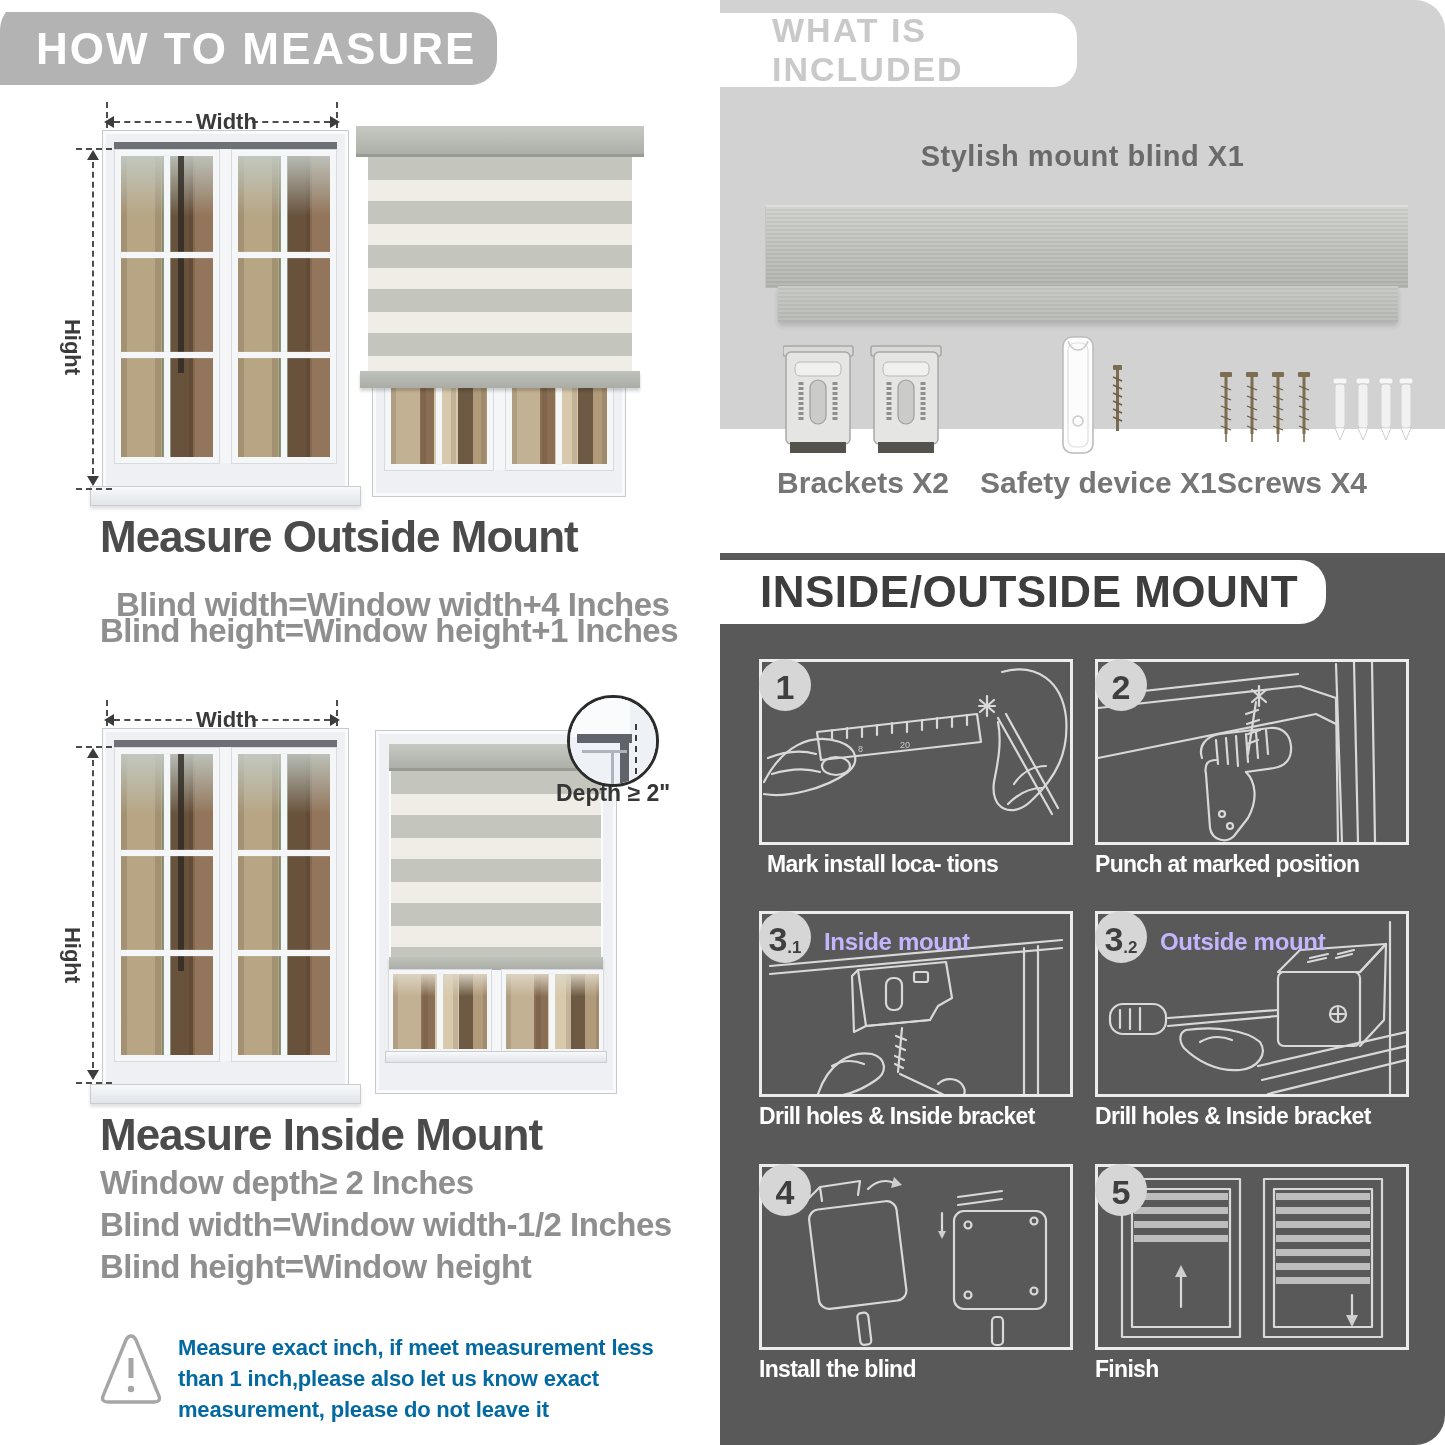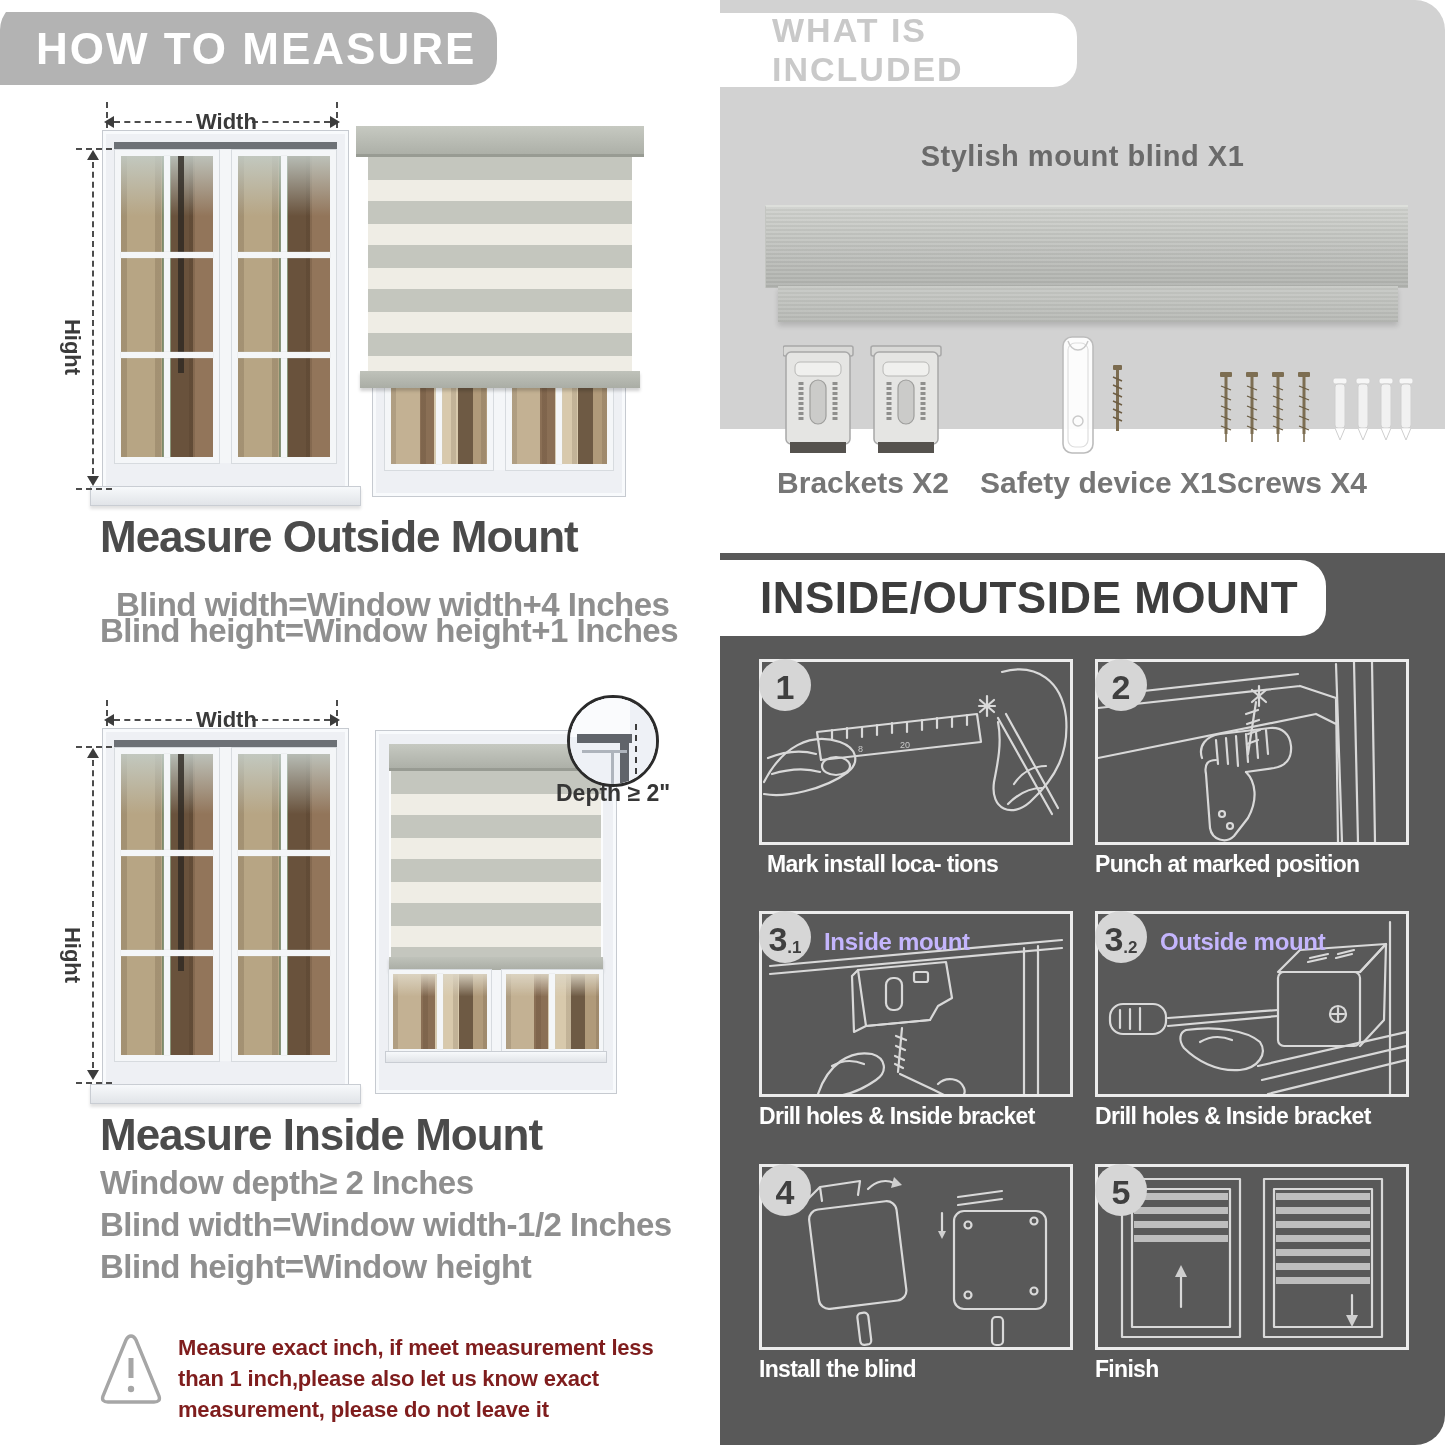--- a/index.html
+++ b/index.html
@@ -7,32 +7,32 @@
          font-family:"Liberation Sans","DejaVu Sans",sans-serif;border-radius:30px;}
   .abs{position:absolute;}
 
   
   .howto-box{left:0;top:12px;width:497px;height:73px;background:#b3b3b3;
              border-radius:0 26px 26px 0;display:flex;align-items:center;}
   .howto-box span{color:#ffffff;font-size:44px;font-weight:bold;letter-spacing:2px;padding-left:36px;}
   .included-box{left:0;top:13px;width:357px;height:74px;background:#ffffff;
                 border-radius:0 24px 24px 0;display:flex;align-items:center;}
   .included-box span{color:#c9c9c9;font-size:34px;font-weight:bold;letter-spacing:2px;padding-left:52px;}
-  .mount-box{left:0;top:7px;width:606px;height:76px;background:#ffffff;
+  .mount-box{left:0;top:7px;width:606px;height:64px;background:#ffffff;
              border-radius:0 26px 26px 0;display:flex;align-items:center;z-index:3;}
   .mount-box span{color:#3d3d3d;font-size:44px;font-weight:bold;letter-spacing:.5px;padding-left:40px;}
 
   
   .panel-light{left:720px;top:0;width:725px;height:429px;background:#d2d2d2;}
   .panel-dark{left:720px;top:553px;width:725px;height:892px;background:#595959;}
 
   
   .sec-title{font-size:44px;font-weight:bold;color:#4b4b4b;letter-spacing:-1px;white-space:nowrap;}
   .body-line{font-size:33px;font-weight:bold;color:#8f8f8f;letter-spacing:-.5px;white-space:nowrap;}
-  .warn-line{font-size:22px;font-weight:600;color:#7f1d1d;letter-spacing:-.2px;line-height:31px;white-space:nowrap;}
+  .warn-line{font-size:22px;font-weight:600;color:#0369a1;letter-spacing:-.2px;line-height:31px;white-space:nowrap;}
 
   
   .vd{position:absolute;width:0;border-left:2px dashed #4c4c4c;}
   .hd{position:absolute;height:0;border-top:2px dashed #4c4c4c;}
   .meas-lbl{position:absolute;font-size:22px;font-weight:bold;color:#3a3a3a;white-space:nowrap;}
   .ar{position:absolute;width:0;height:0;border:6px solid transparent;}
   .ar.l{border-right:10px solid #3c3c3c;border-left:0;}
   .ar.r{border-left:10px solid #3c3c3c;border-right:0;}
   .ar.u{border-bottom:10px solid #3c3c3c;border-top:0;}
   .ar.d{border-top:10px solid #3c3c3c;border-bottom:0;}

